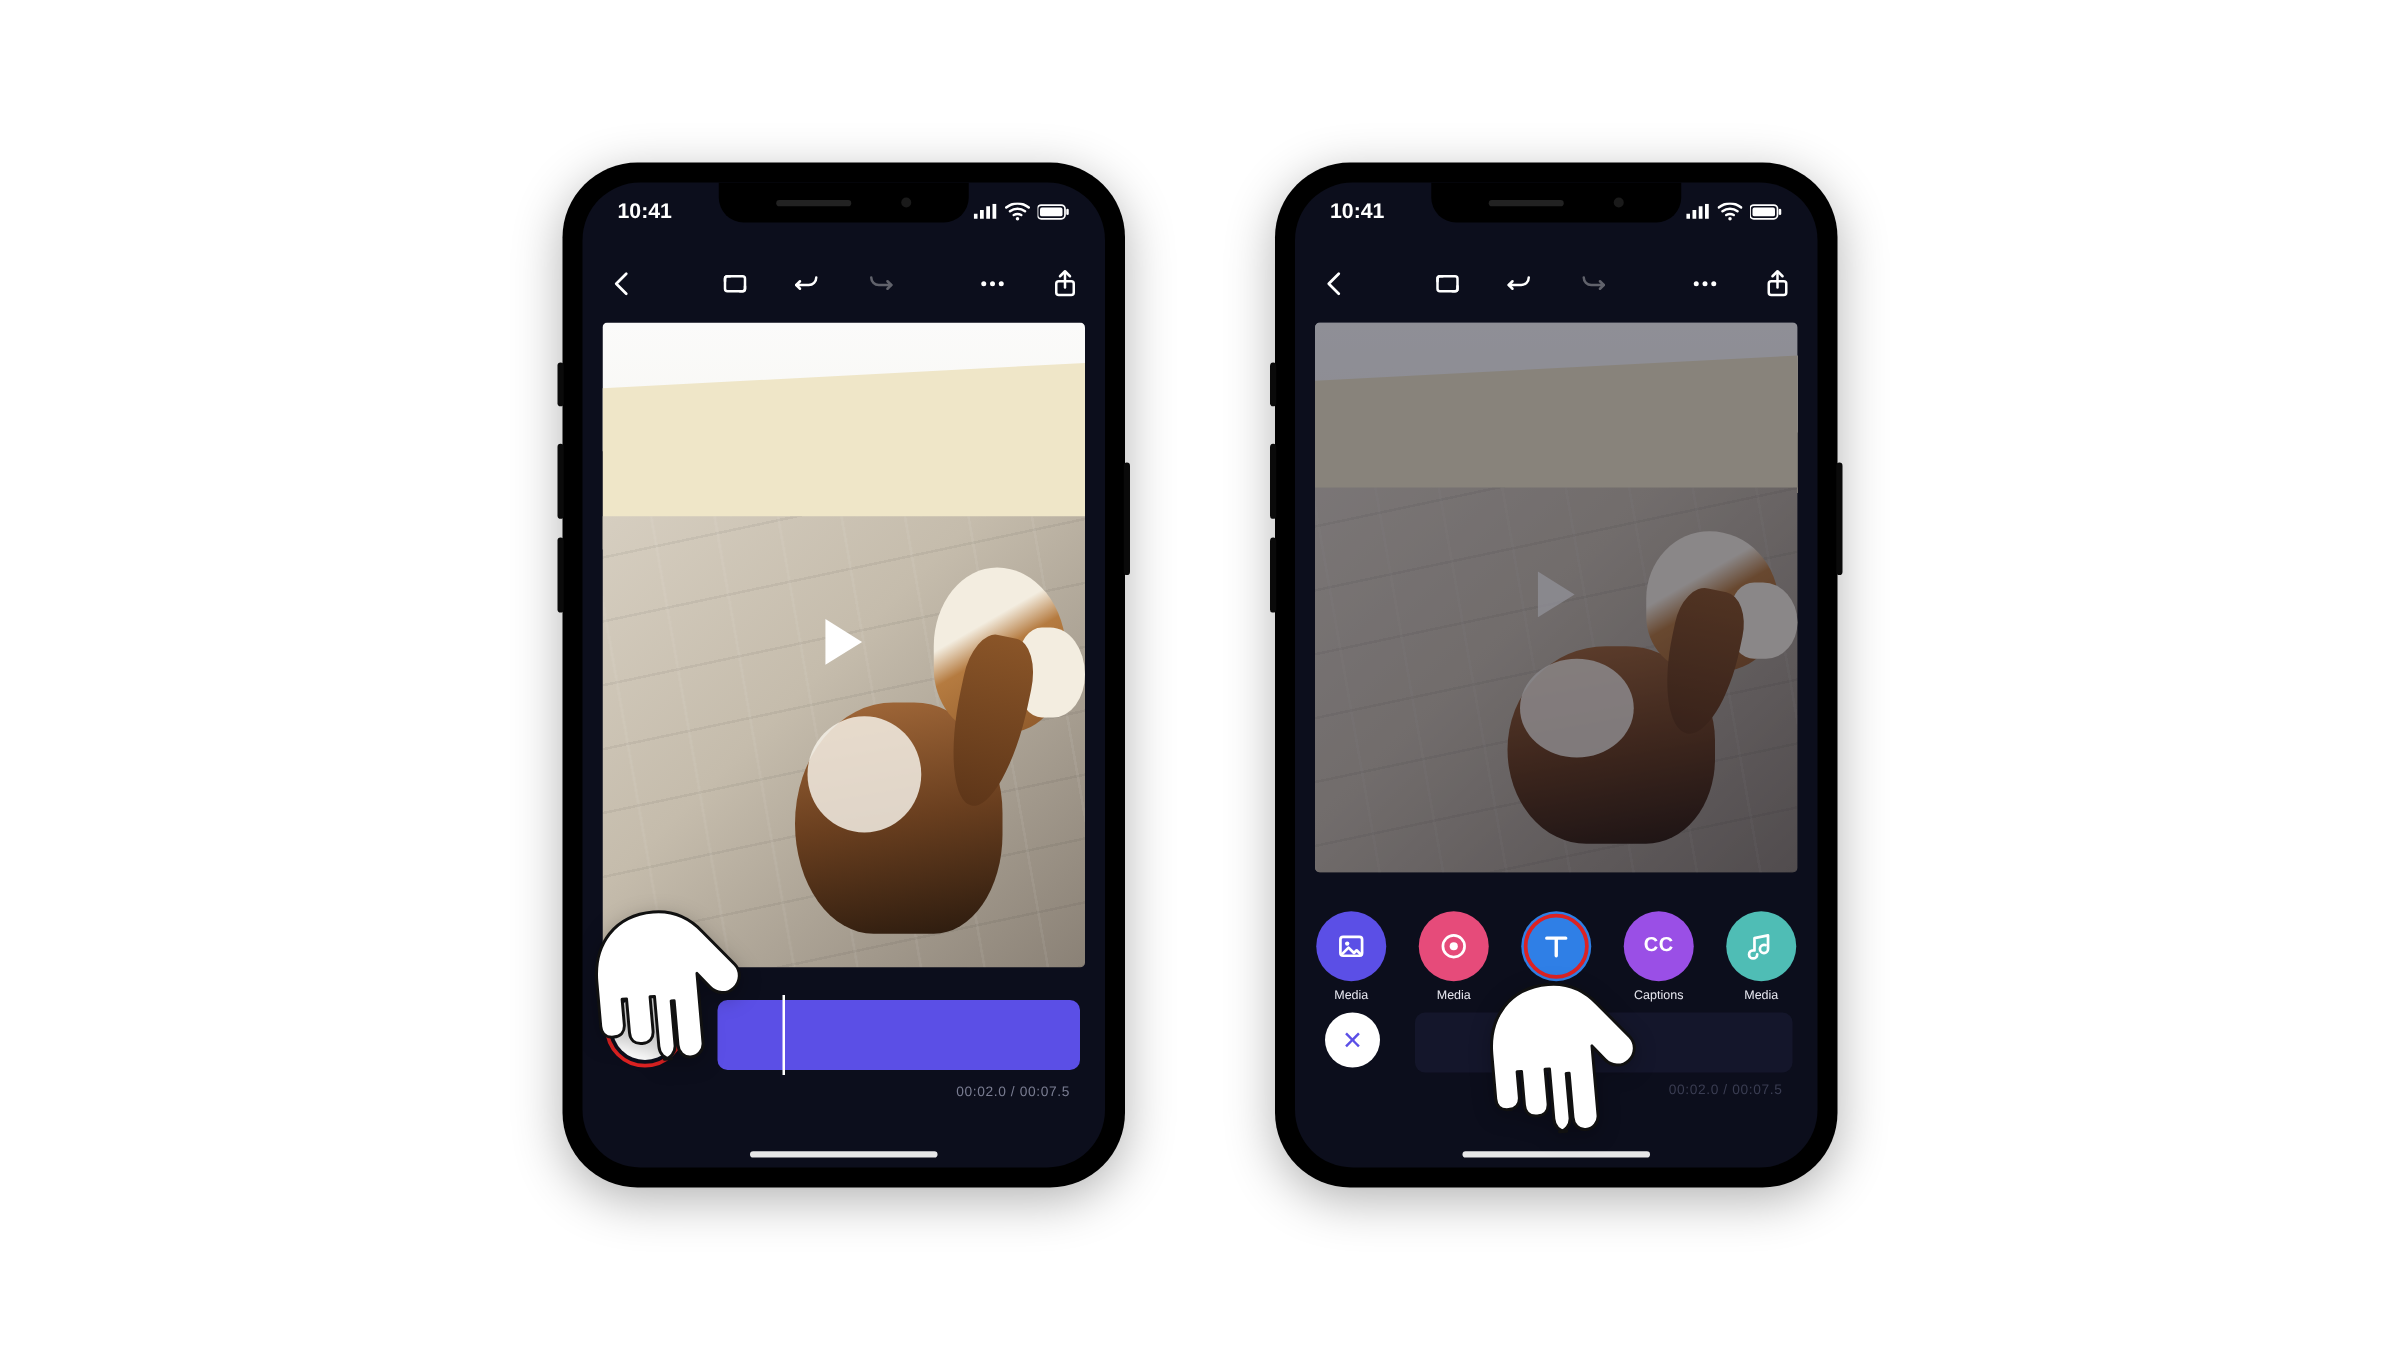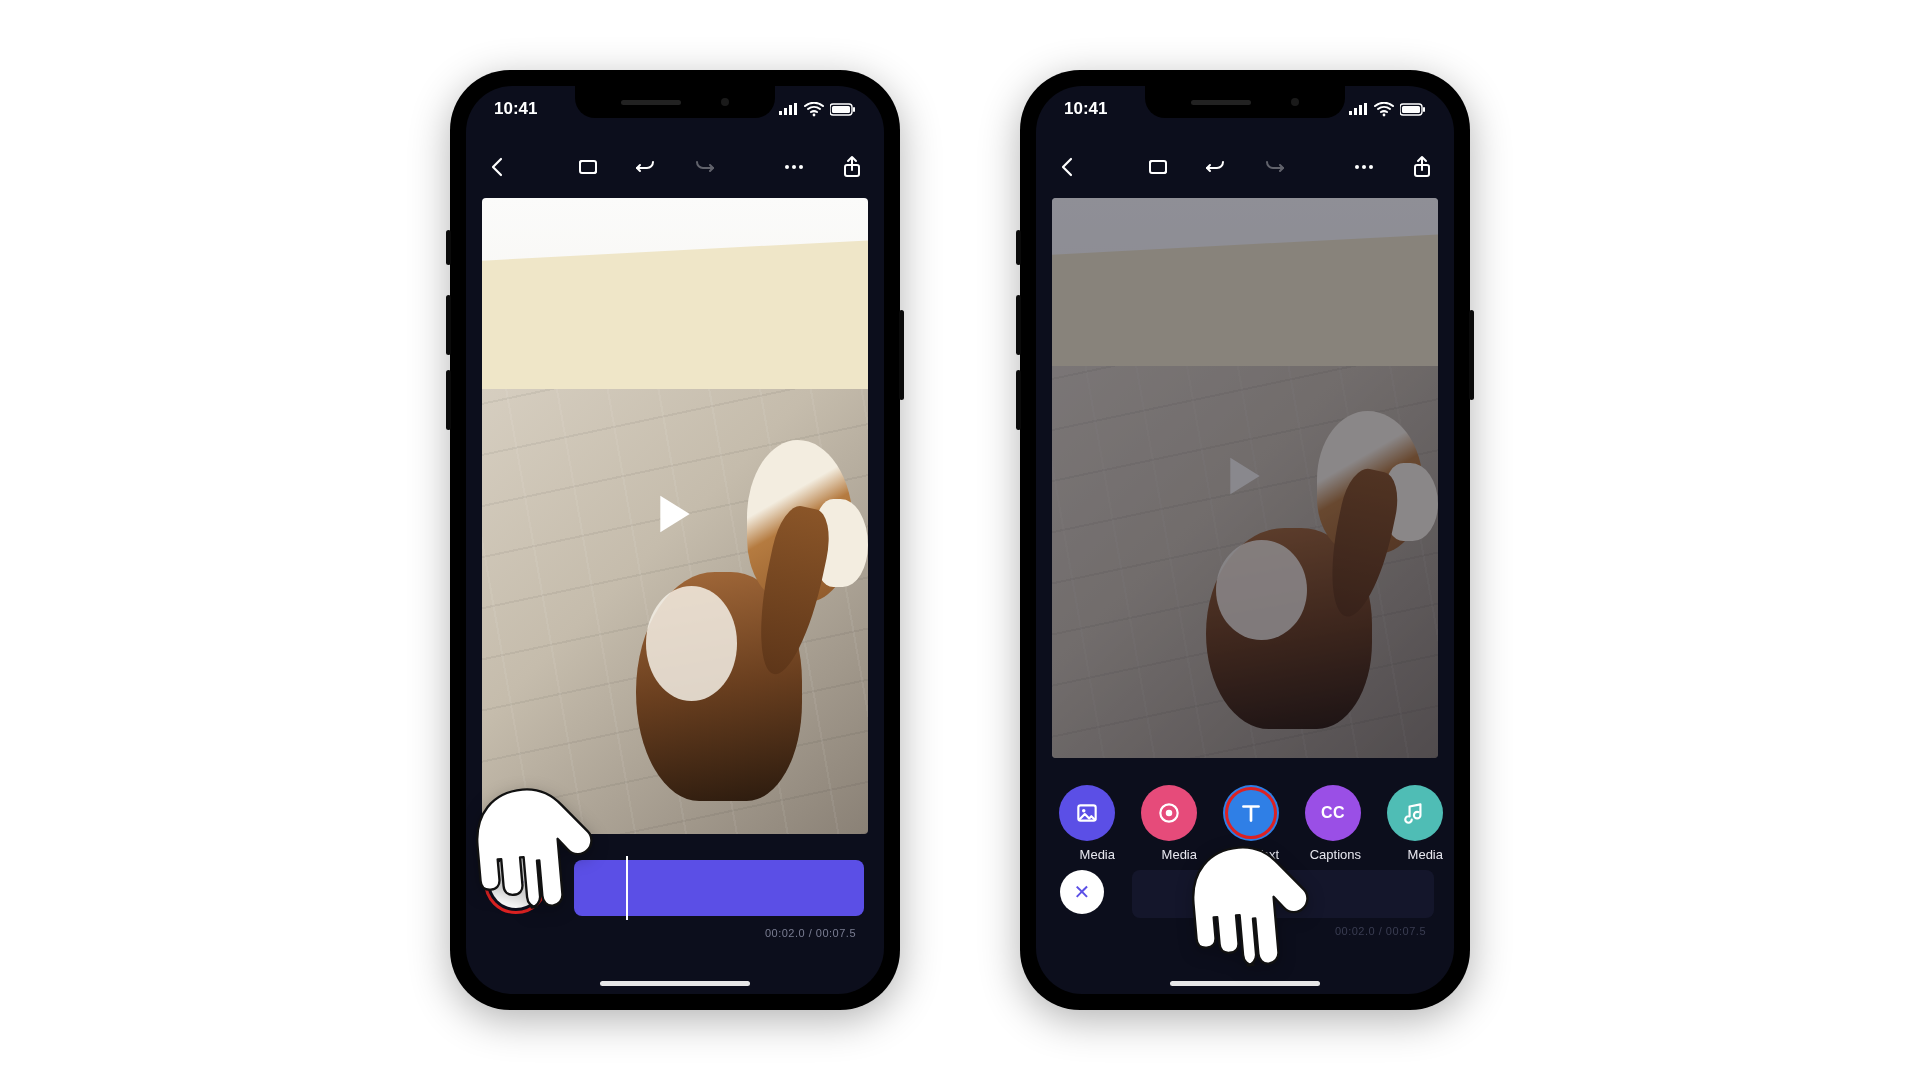--- a/index.html
+++ b/index.html
@@ -1,18 +1,18 @@
 <!DOCTYPE html>
 <html><head>
 <meta charset="utf-8">
 <style>
   * { margin:0; padding:0; box-sizing:border-box; font-family:-apple-system,Helvetica,Arial,sans-serif; }
   body { width:1920px; height:1080px; display:flex; align-items:center; justify-content:center; gap:120px; background:#fff; }
 
-  .phone { width:450px; height:940px; background:#000; border-radius:60px; padding:16px; position:relative; box-shadow:0 10px 40px rgba(0,0,0,.3); }
+  .phone { width:450px; height:820px; background:#000; border-radius:60px; padding:16px; position:relative; box-shadow:0 10px 40px rgba(0,0,0,.3); }
   .side-btn { position:absolute; background:#0a0a0a; border-radius:3px; }
   .mute { left:-4px; top:160px; width:5px; height:35px; }
   .vol1 { left:-4px; top:225px; width:5px; height:60px; }
   .vol2 { left:-4px; top:300px; width:5px; height:60px; }
   .pwr  { right:-4px; top:240px; width:5px; height:90px; }
 
   .screen { width:100%; height:100%; background:#0c0e1c; border-radius:46px; overflow:hidden; position:relative; }
 
   .notch { position:absolute; top:0; left:50%; transform:translateX(-50%); width:200px; height:32px; background:#000; border-radius:0 0 20px 20px; display:flex; align-items:center; justify-content:center; gap:40px; z-index:5;}
   .speaker { width:60px; height:5px; background:#222; border-radius:3px; }
@@ -45,23 +45,23 @@
   .ear  { position:absolute; left:60%; top:18%; width:26%; height:46%; background:linear-gradient(#8a5528,#5e3619); border-radius:40% 40% 55% 55% / 30% 30% 70% 70%; transform:rotate(12deg);}
 
   .add-btn { position:absolute; left:24px; bottom:86px; width:52px; height:52px; background:#fff; border-radius:50%; display:flex; align-items:center; justify-content:center; color:#5b4fe6; font-size:30px; z-index:3;}
   .red-ring{ position:absolute; inset:-6px; border:3px solid #d22; border-radius:50%; }
   .timeline{ position:absolute; left:108px; right:20px; bottom:78px; height:56px; background:#5b4fe6; border-radius:8px; z-index:2;}
   .playhead{ position:absolute; left:18%; top:-4px; bottom:-4px; width:2px; background:#fff; }
   .timecode{ position:absolute; right:28px; bottom:54px; font-size:11px; color:#7a7d92; font-family:ui-monospace,monospace; letter-spacing:.5px; z-index:2;}
   .home-ind{ position:absolute; bottom:8px; left:50%; transform:translateX(-50%); width:150px; height:5px; background:#fff; border-radius:3px; opacity:.9;}
 
   .menu-row { position:absolute; left:0; right:0; bottom:132px; display:flex; justify-content:center; gap:14px; z-index:3;}
-  .menu-item{ display:flex; flex-direction:column; align-items:flex-end; gap:6px; width:68px;}
+  .menu-item{ display:flex; flex-direction:column; align-items:center; gap:6px; width:68px;}
   .menu-circle{ width:56px; height:56px; border-radius:50%; display:flex; align-items:center; justify-content:center; position:relative;}
-  .menu-label{ font-size:13px; color:#e8e8f0; }
+  .menu-label{ font-size:10px; color:#e8e8f0; }
   .c-media{ background:#5b4fe6;} .c-record{ background:#e64b7a;} .c-text{ background:#2f7fe6;} .c-cap{ background:#9a4fe6;} .c-music{ background:#4fbdb5;}
   .cc{ color:#fff; font-size:16px; font-weight:700; letter-spacing:.5px;}
   .close-btn{ position:absolute; left:24px; bottom:80px; width:44px; height:44px; background:#fff; border-radius:50%; display:flex; align-items:center; justify-content:center; color:#5b4fe6; font-size:20px; z-index:3;}
   .timeline-dim{ position:absolute; left:96px; right:20px; bottom:76px; height:48px; background:#1a1d36; border-radius:8px; opacity:.6;}
   .timecode-dim{ position:absolute; right:28px; bottom:56px; font-size:11px; color:#3a3d52; font-family:ui-monospace,monospace; letter-spacing:.5px;}
 
   .hand{ position:absolute; z-index:10; filter:drop-shadow(0 4px 8px rgba(0,0,0,.25)); }
   .hand svg{ display:block; }
 </style>
 </head>

